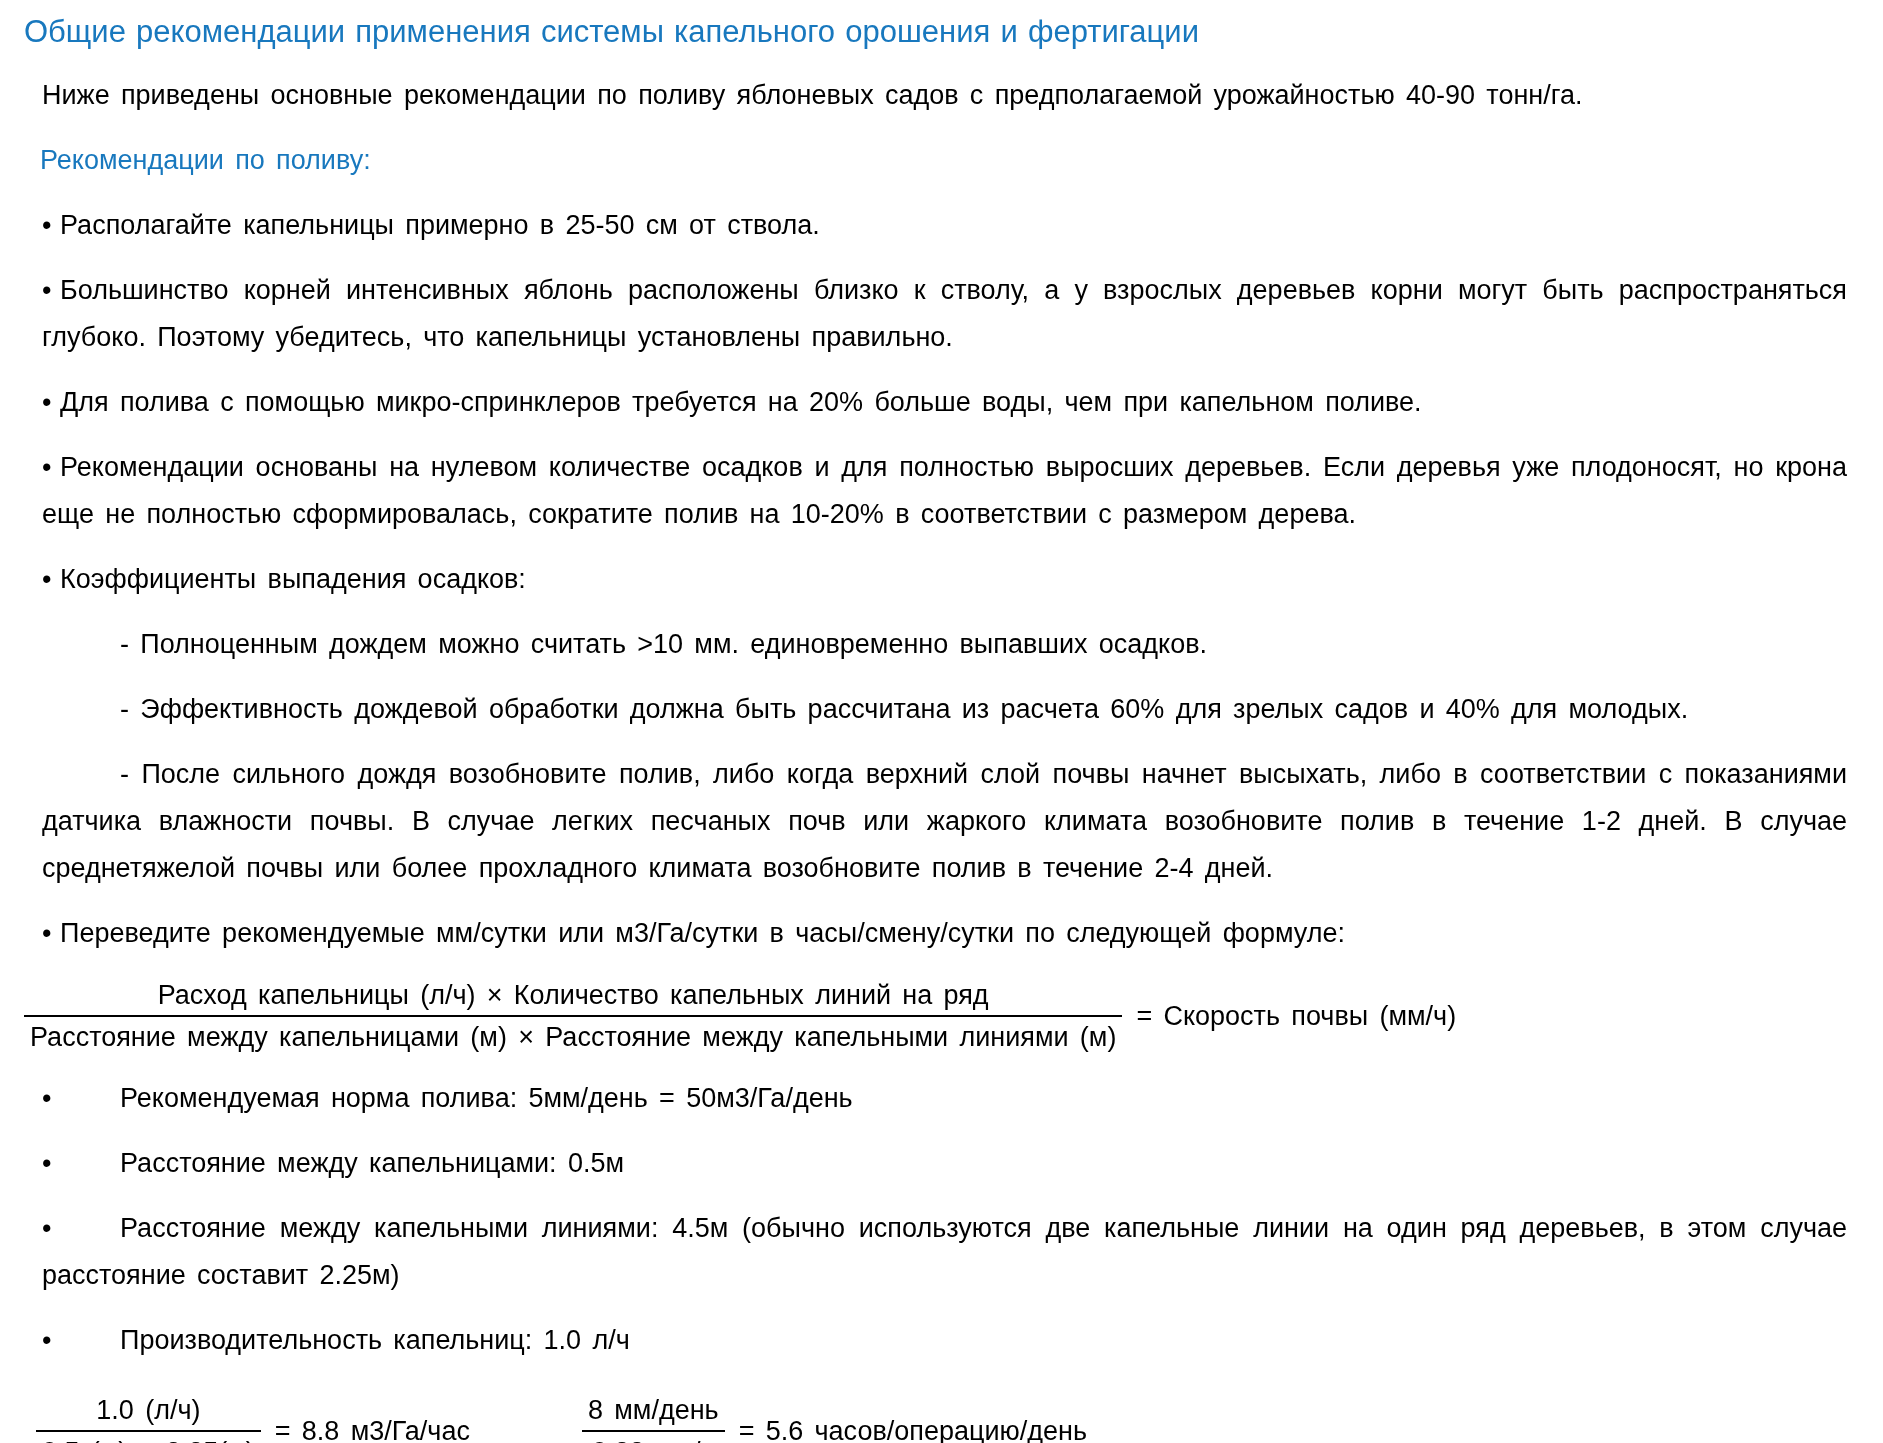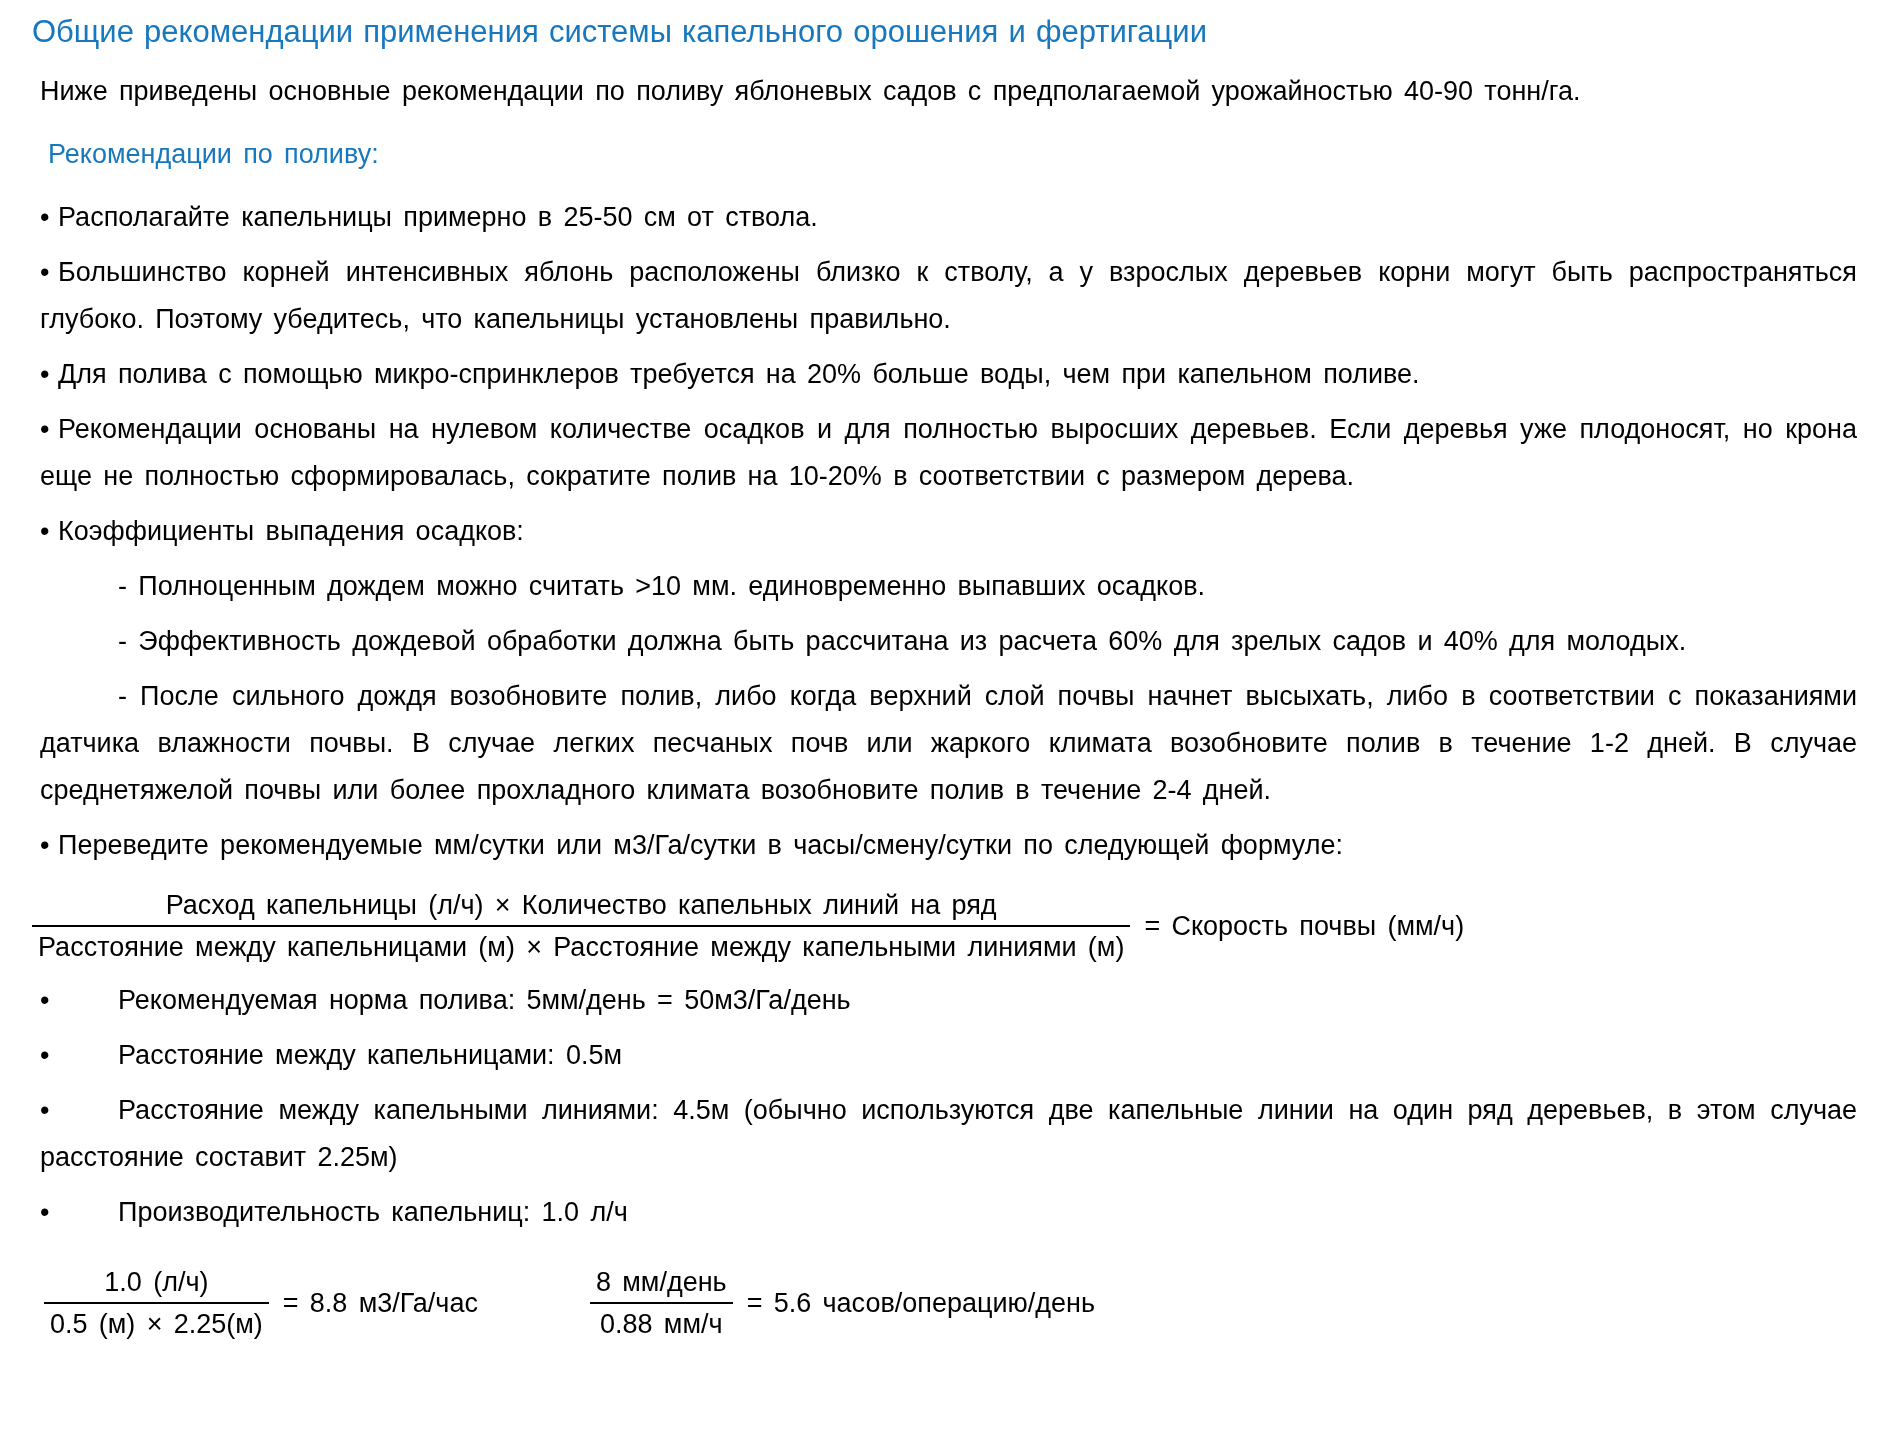--- a/index.html
+++ b/index.html
@@ -4,21 +4,21 @@
 <style>
   html, body {
     margin: 0;
     padding: 0;
     background: #ffffff;
   }
   .page {
     width: 1883px;
     height: 1443px;
     box-sizing: border-box;
-    padding: 10px 18px 0 32px;
+    padding: 10px 18px 0 24px;
     background: #ffffff;
     font-family: "Liberation Sans", "DejaVu Sans", sans-serif;
     color: #000000;
     font-size: 27px;
     line-height: 47px;
     word-spacing: 0.14em;
     overflow: hidden;
   }
   h1.doc-title {
     font-size: 31px;
@@ -29,21 +29,21 @@
     word-spacing: 0.05em;
   }
   h2.sec-heading {
     font-size: 27px;
     line-height: 47px;
     font-weight: normal;
     color: #1878BE;
     margin: 16px;
   }
   p.body {
-    margin: 8px;
+    margin: 18px;
     text-align: justify;
   }
   p.intro { text-align: left; }
   .blt {
     display: inline-block;
     width: 18px;
   }
   .ex-blt {
     display: inline-block;
     width: 78px;

